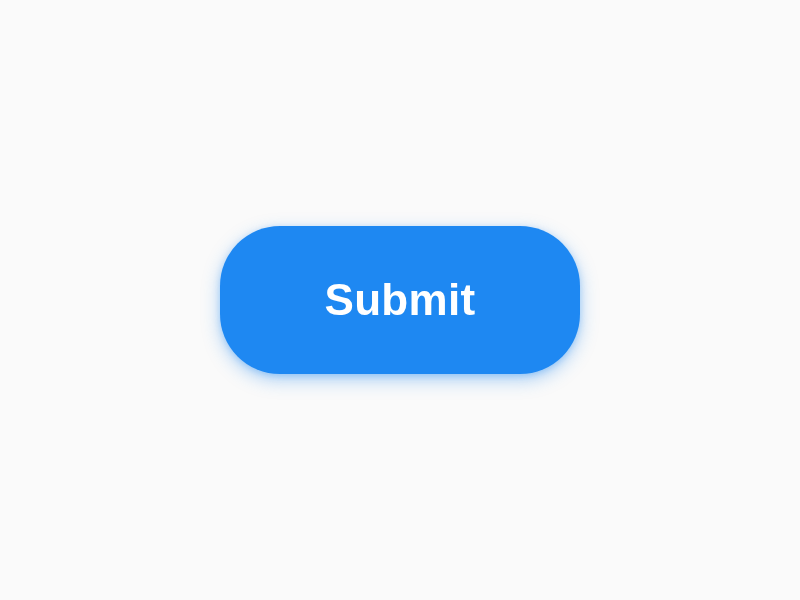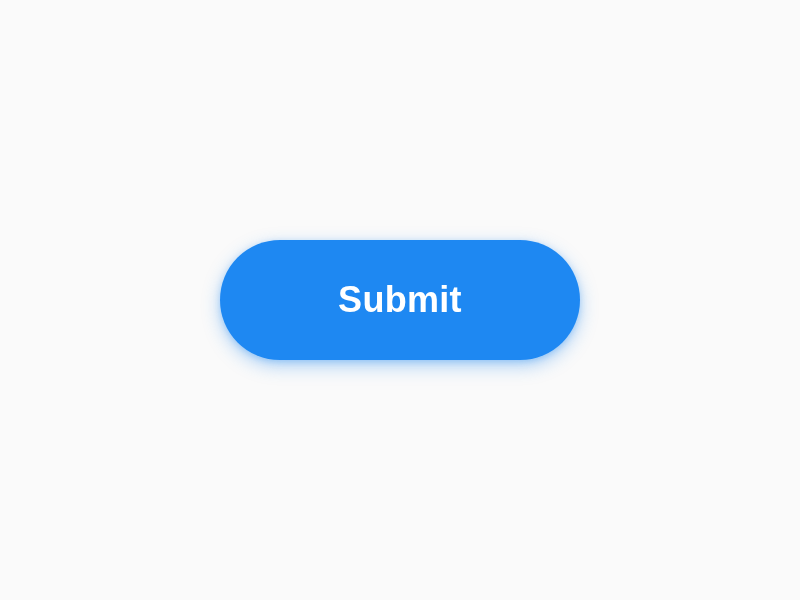--- a/index.html
+++ b/index.html
@@ -15,22 +15,22 @@
       align-items: center;
       justify-content: center;
       font-family: -apple-system, BlinkMacSystemFont, "Segoe UI", Roboto, Helvetica, Arial, sans-serif;
     }
     .submit-btn {
       background: #1e88f2;
       color: #ffffff;
       border: none;
       border-radius: 60px;
       width: 360px;
-      height: 120px;
-      font-size: 36px;
+      height: 148px;
+      font-size: 44px;
       font-weight: 600;
       letter-spacing: 0.3px;
       cursor: pointer;
       box-shadow: 0 6px 18px rgba(30, 136, 242, 0.35), 0 2px 6px rgba(30, 136, 242, 0.25);
       transition: transform 0.1s ease, box-shadow 0.1s ease;
     }
   </style>
 </head>
 <body>
 

